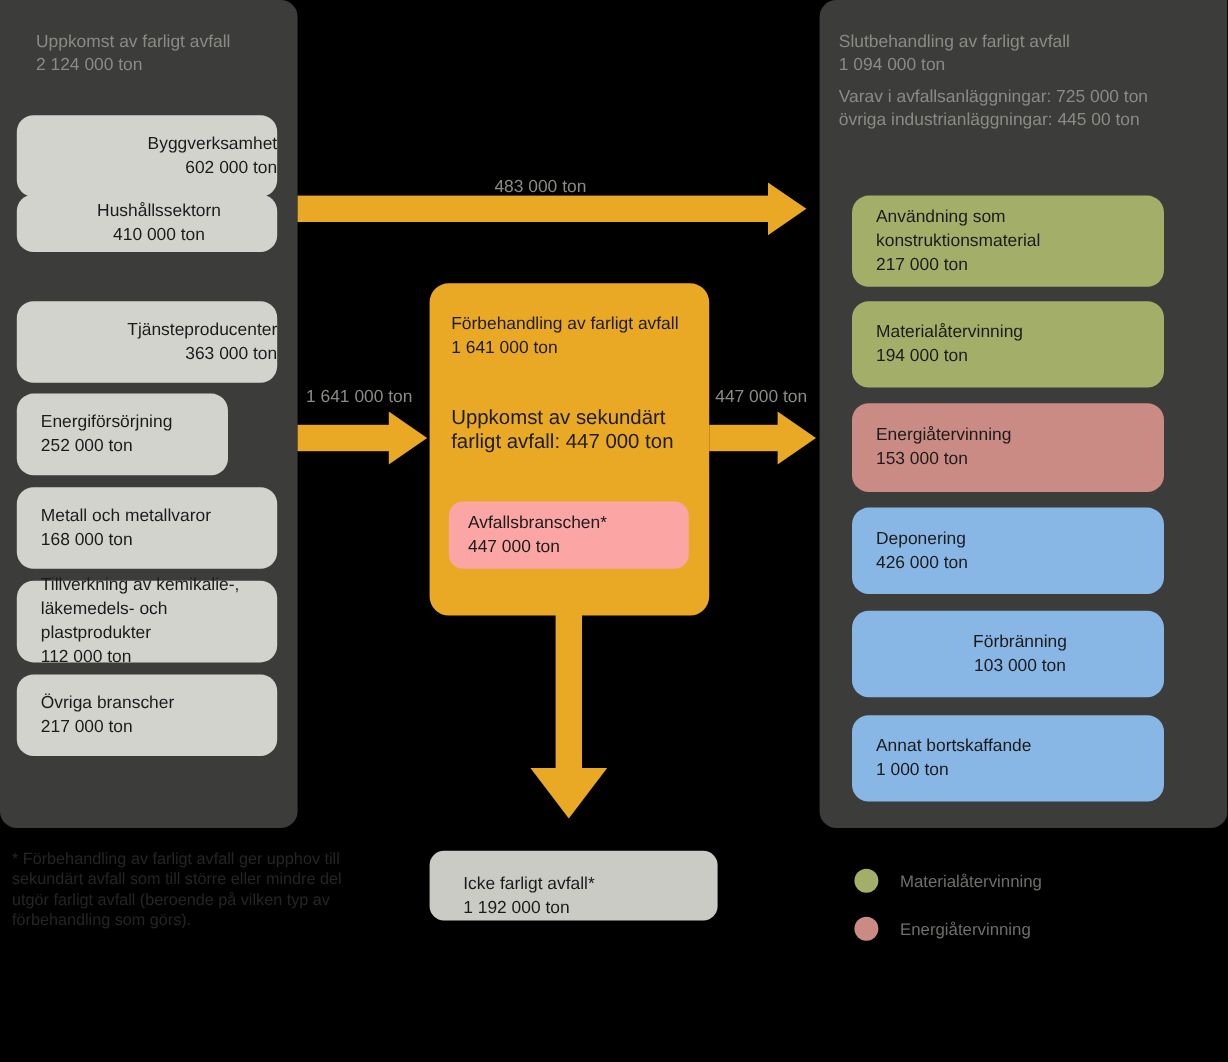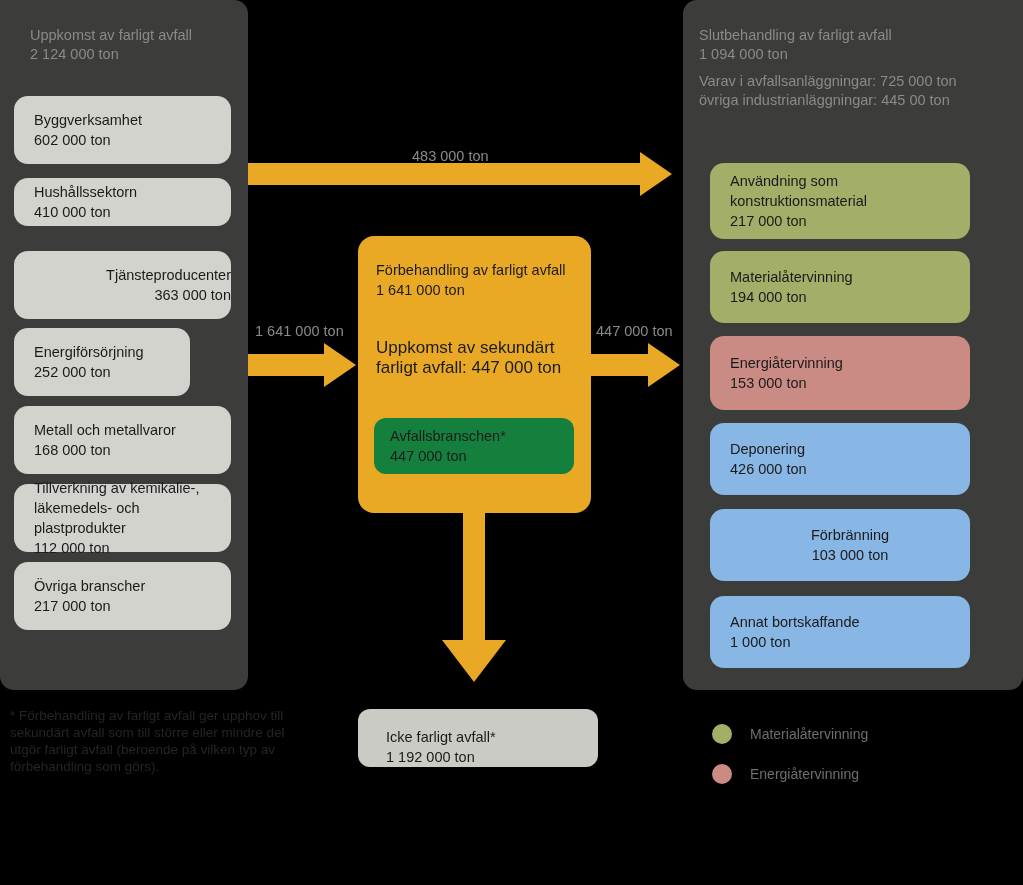--- a/index.html
+++ b/index.html
@@ -62,22 +62,22 @@
   }
   .box .label { white-space: pre-line; }
   .box .value { }
 
   .box-gray  { background: #d3d3ce; }
   .box-green { background: #a3ae69; }
   .box-red   { background: #c98b83; }
   .box-blue  { background: #88b6e5; }
 
   
-  #box-bygg   { left: 14px; top: 96px;  width: 217px; height: 68px; }
-  #box-hush   { left: 14px; top: 178px; width: 217px; height: 48px; }
+  #box-bygg   { left: 14px; top: 96px;  width: 217px; height: 68px; text-align: right; }
+  #box-hush   { left: 14px; top: 162px; width: 217px; height: 48px; text-align: center; }
   #box-tjanst { left: 14px; top: 251px; width: 217px; height: 68px; align-items: flex-end; }
   #box-energi { left: 14px; top: 328px; width: 176px; height: 68px; }
   #box-metall { left: 14px; top: 406px; width: 217px; height: 68px; }
   #box-kemi   { left: 14px; top: 484px; width: 217px; height: 68px; }
   #box-ovriga { left: 14px; top: 562px; width: 217px; height: 68px; }
 
   
   #box-anvandning { left: 710px; top: 163px; width: 260px; height: 76px; }
   #box-material   { left: 710px; top: 251px; width: 260px; height: 72px; }
   #box-energiater { left: 710px; top: 336px; width: 260px; height: 74px; }
@@ -109,21 +109,21 @@
     width: 205px;
     color: #1b1b1b;
     font-size: 17px;
     line-height: 20px;
   }
   #box-avfallsbranschen {
     position: absolute;
     left: 16px; top: 182px;
     width: 200px; height: 56px;
     border-radius: 12px;
-    background: #15803d;
+    background: #fca5a5;
     display: flex; flex-direction: column; justify-content: center;
     padding-left: 16px;
     box-sizing: border-box;
     color: #1b1b1b;
     font-size: 14.5px;
     line-height: 20px;
   }
 
   
   #box-ickefarligt {

